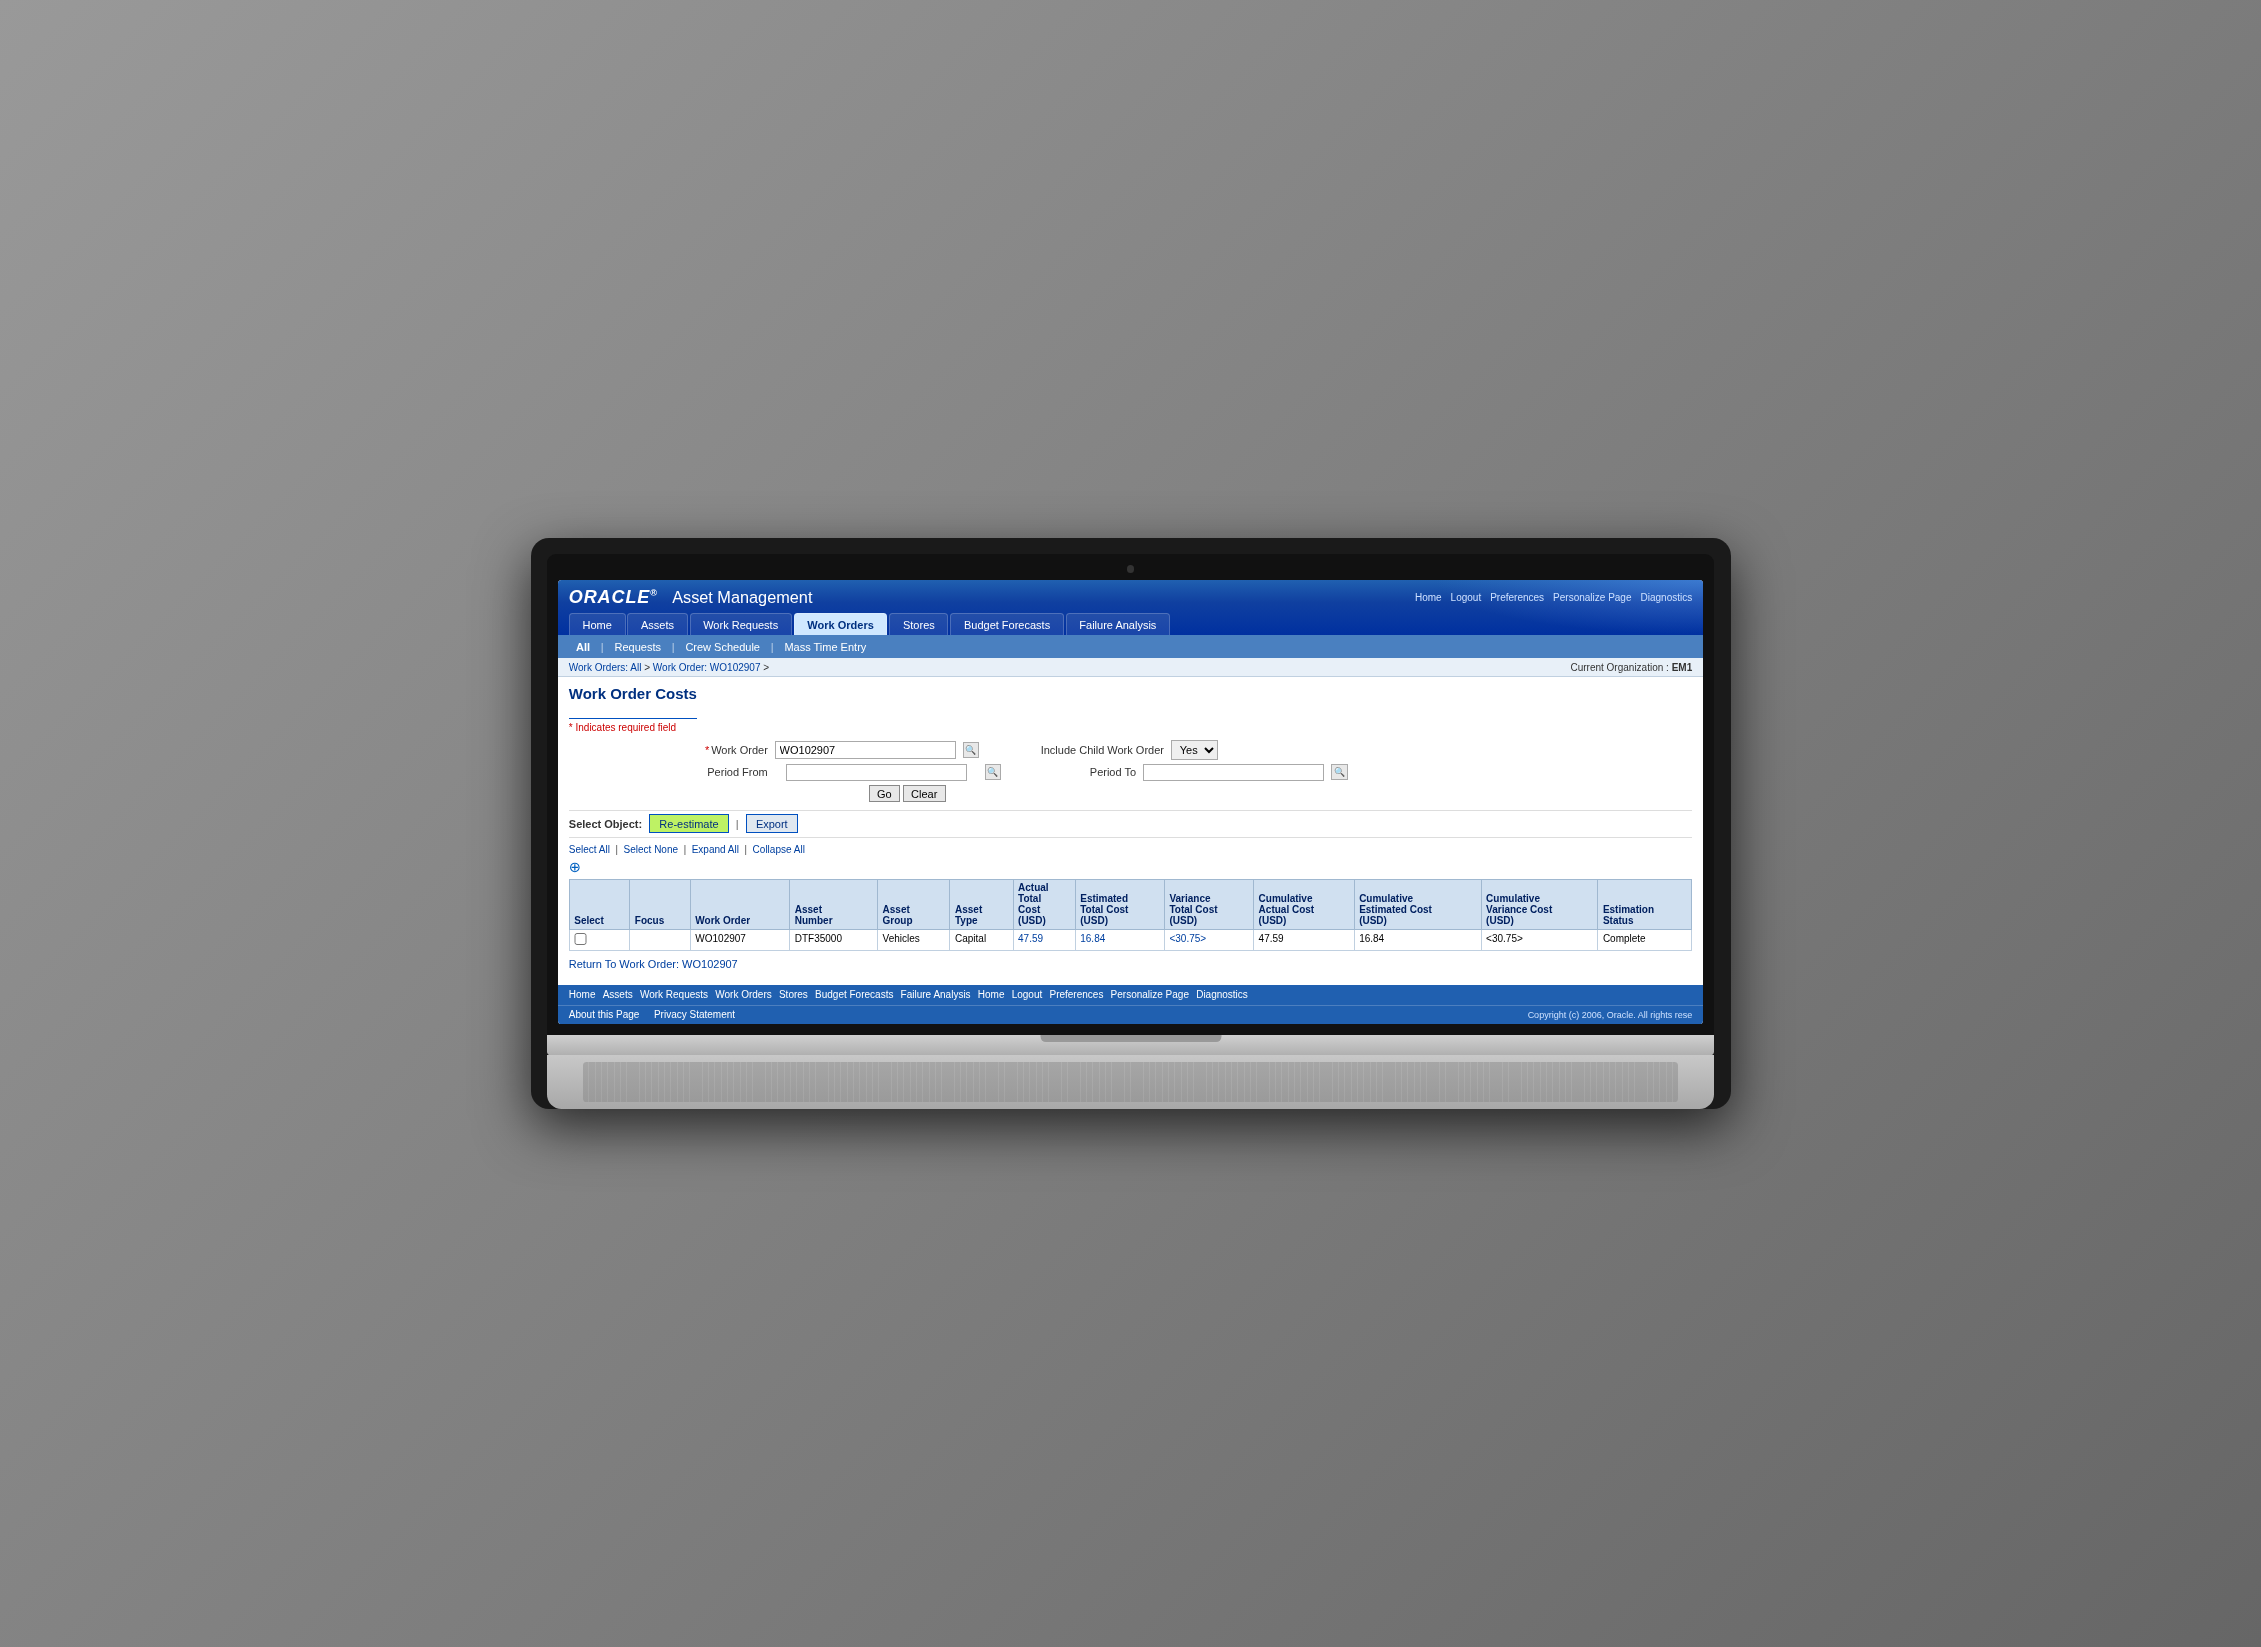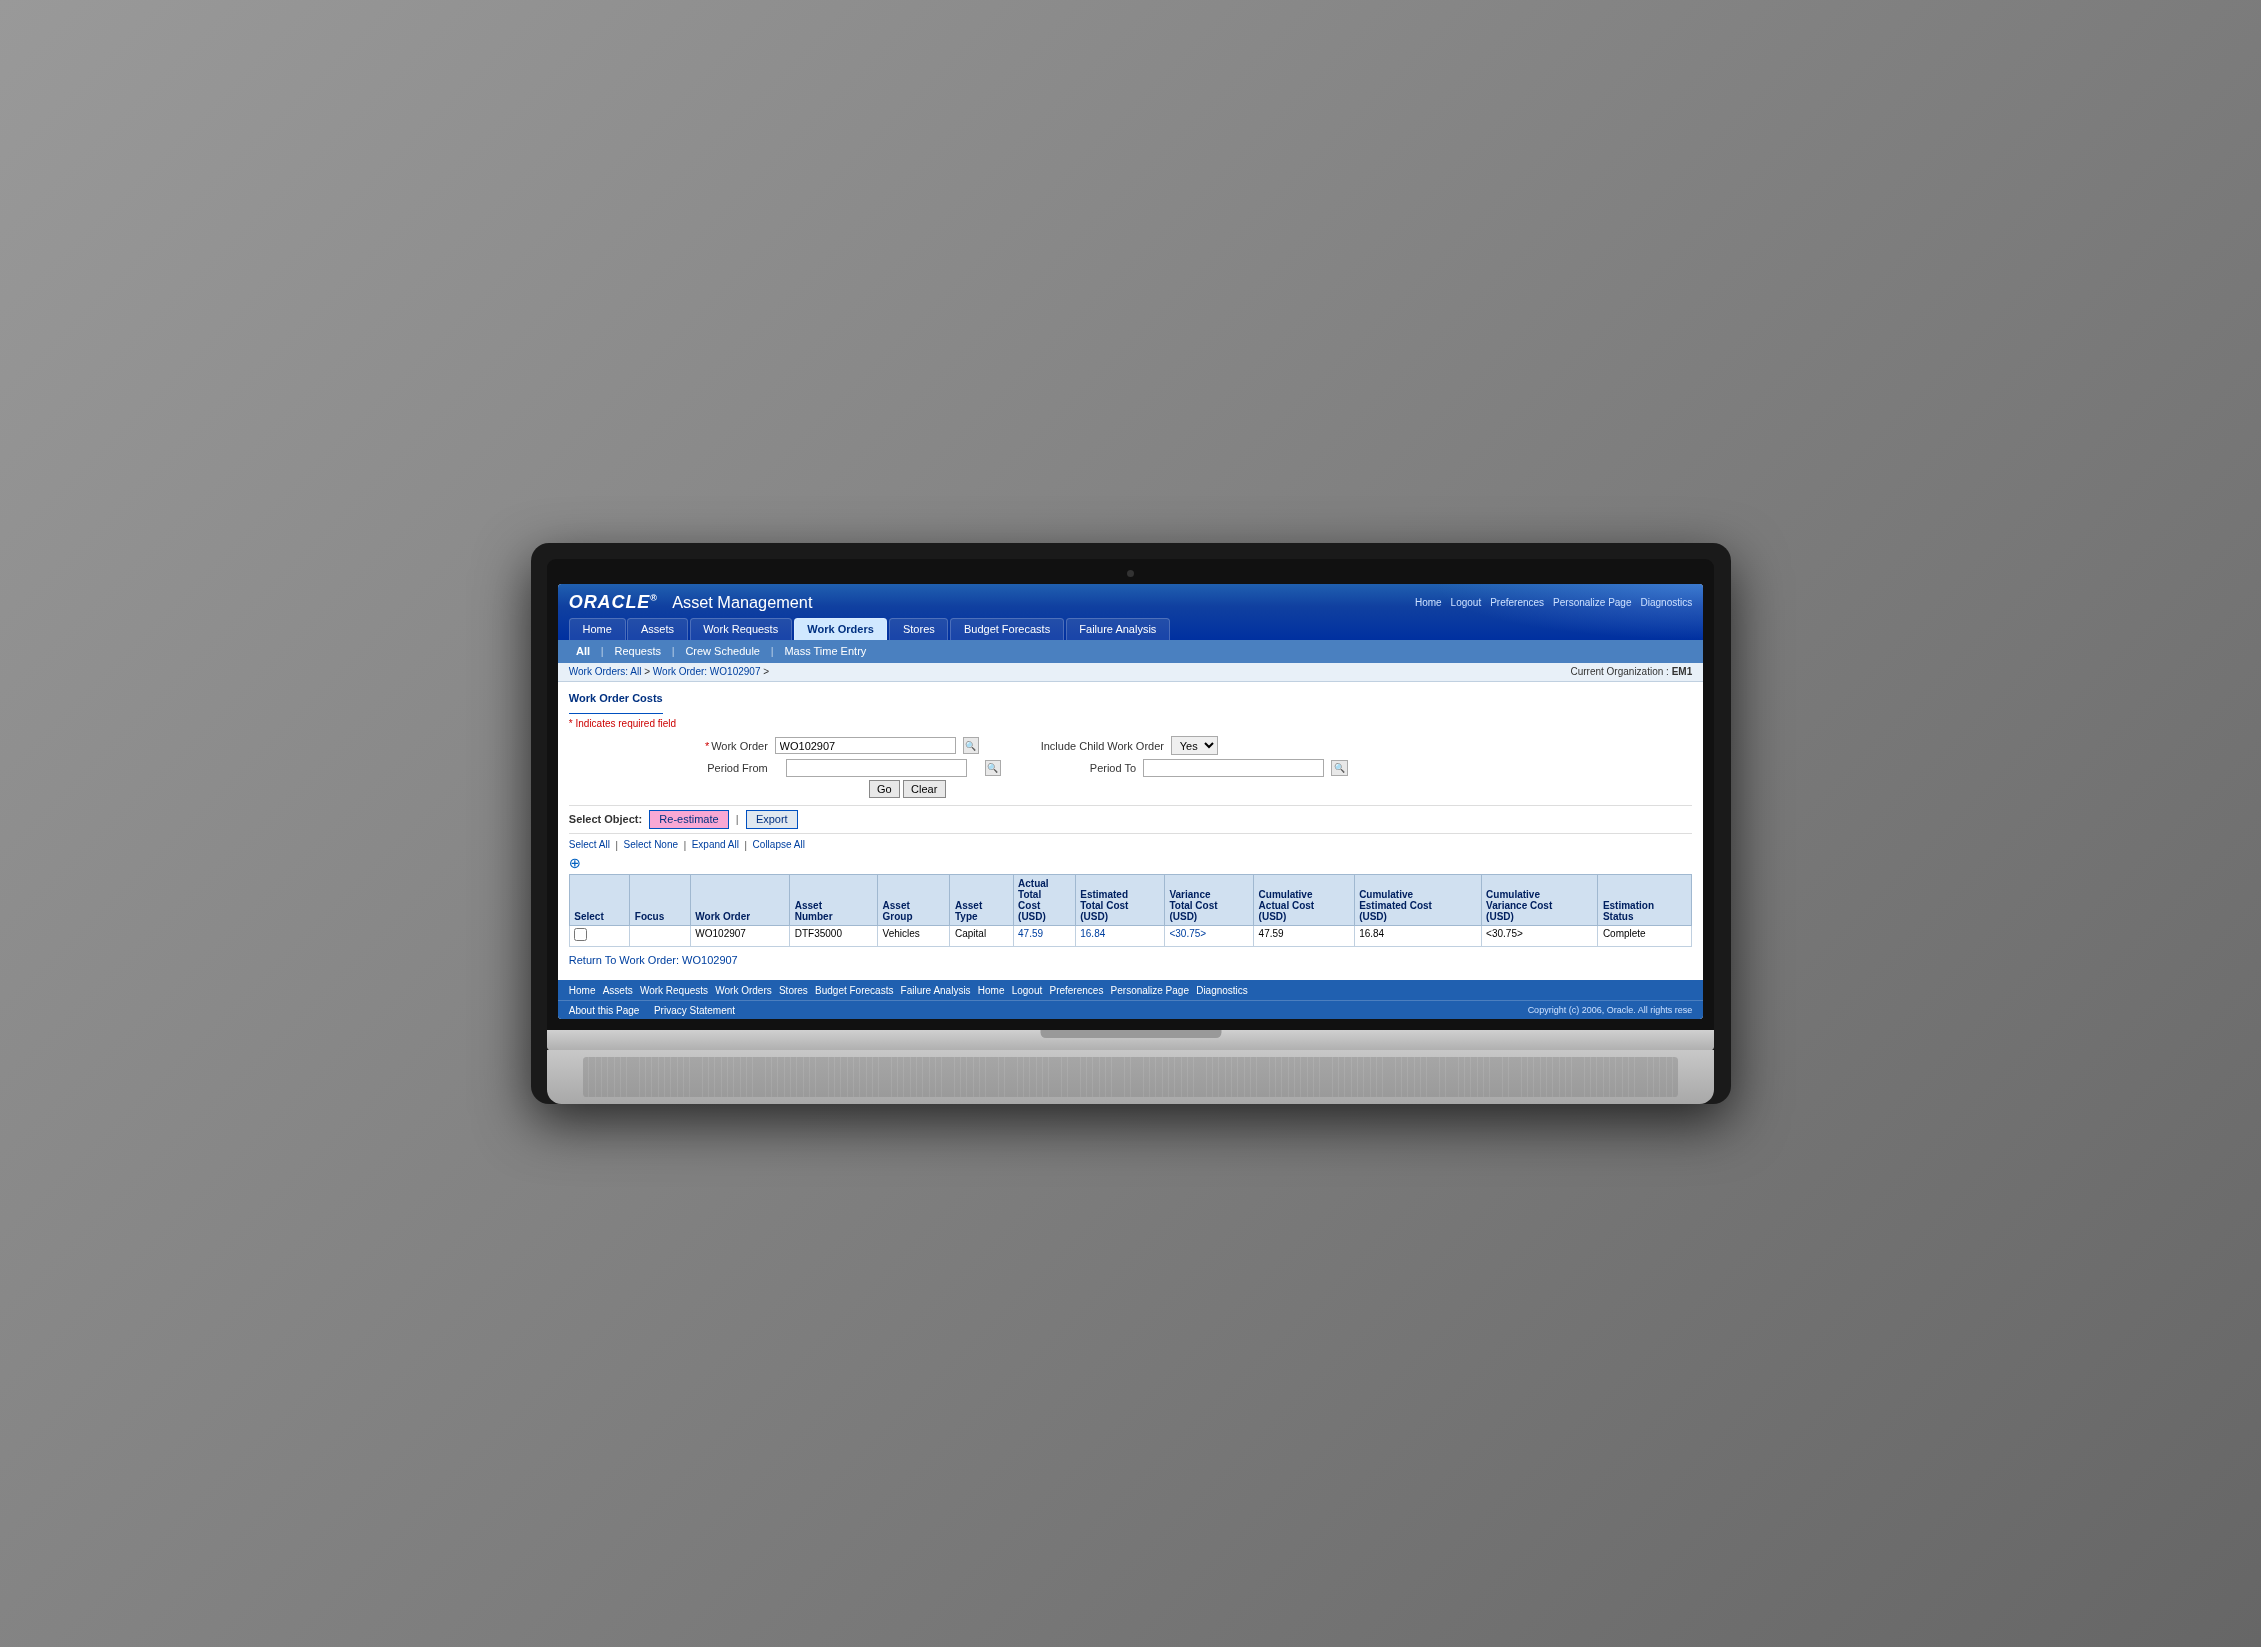--- a/index.html
+++ b/index.html
@@ -230,26 +230,26 @@
       font-size: 10px;
       color: #333;
     }
 
     .content-area {
       padding: 7.2px 11px;
       background: #fff;
     }
 
     .page-title {
-      font-size: 11px;
+      font-size: 15px;
       font-weight: bold;
       color: #003080;
       margin-bottom: 3.6px;
       border-bottom: 1.8px solid #0050c0;
-      padding-bottom: 9px;
+      padding-bottom: 16px;
       display: inline-block;
     }
 
     .required-note {
       font-size: 10px;
       color: #666;
       margin-bottom: 7.2px;
     }
 
     .required-note span { color: #cc0000; }
@@ -329,21 +329,21 @@
     }
 
     .select-object-label {
       font-size: 11px;
       font-weight: bold;
       color: #333;
     }
 
     .btn-reestimate {
       padding: 2.7px 9px;
-      background: #f9a8d4;
+      background: #bef264;
       border: 0.9px solid #0050c0;
       font-size: 11px;
       cursor: pointer;
       color: #003080;
     }
 
     .btn-export {
       padding: 2.7px 9px;
       background: #e0e8f0;
       border: 0.9px solid #0050c0;

